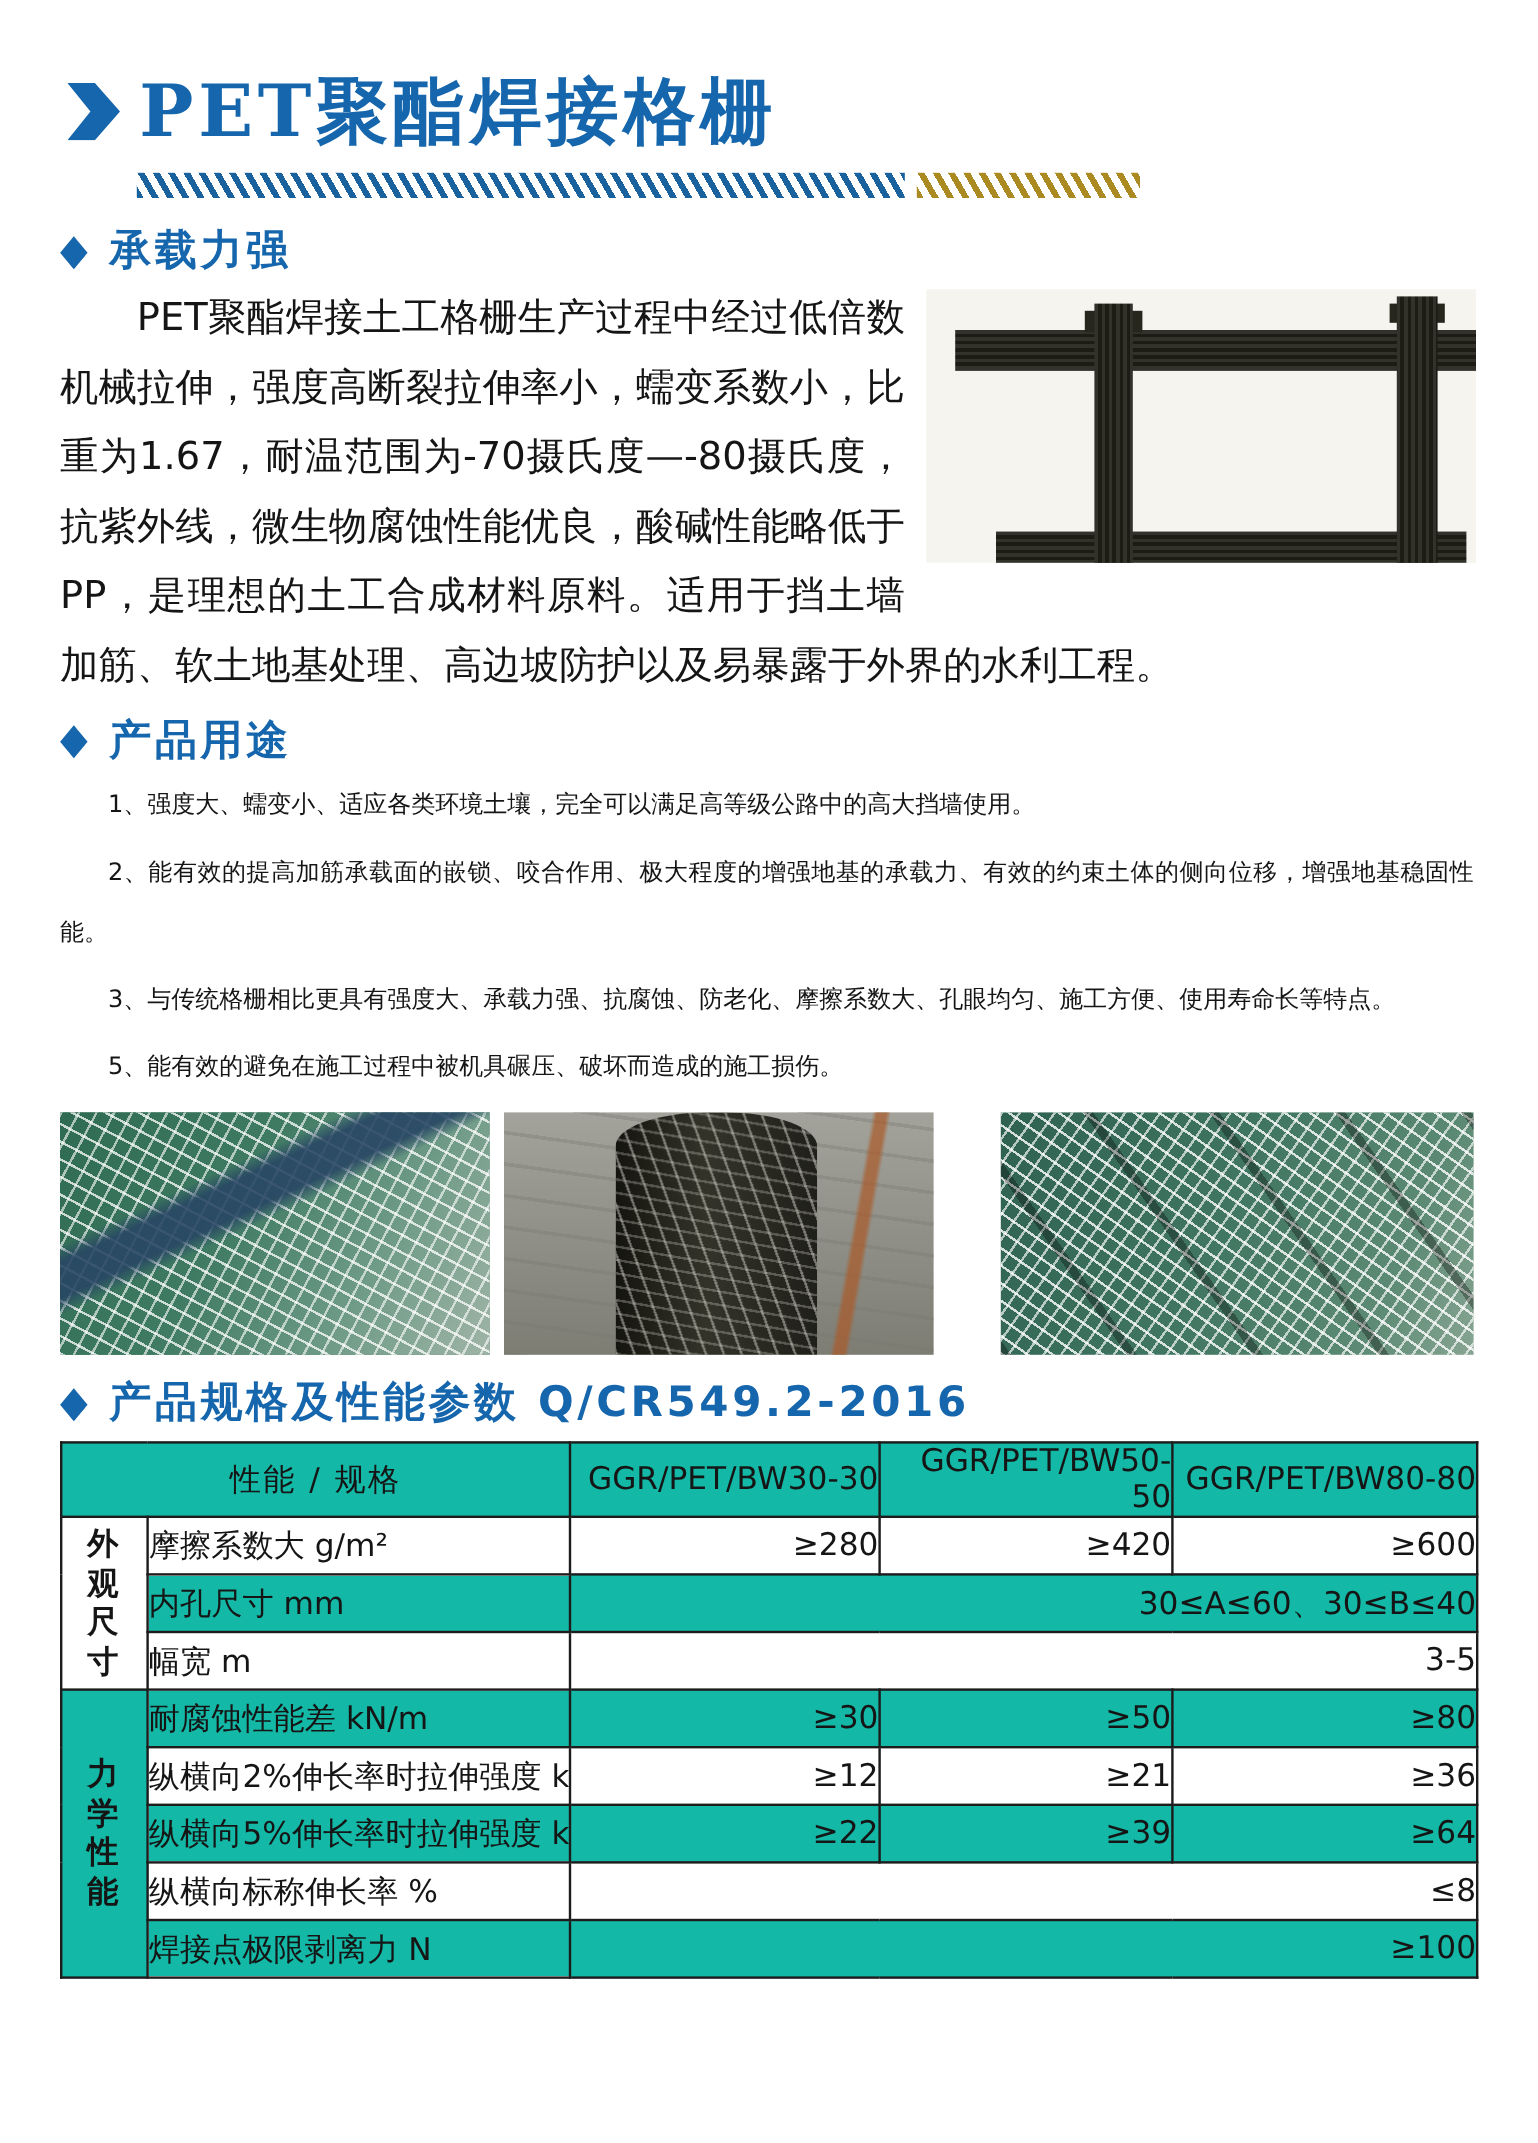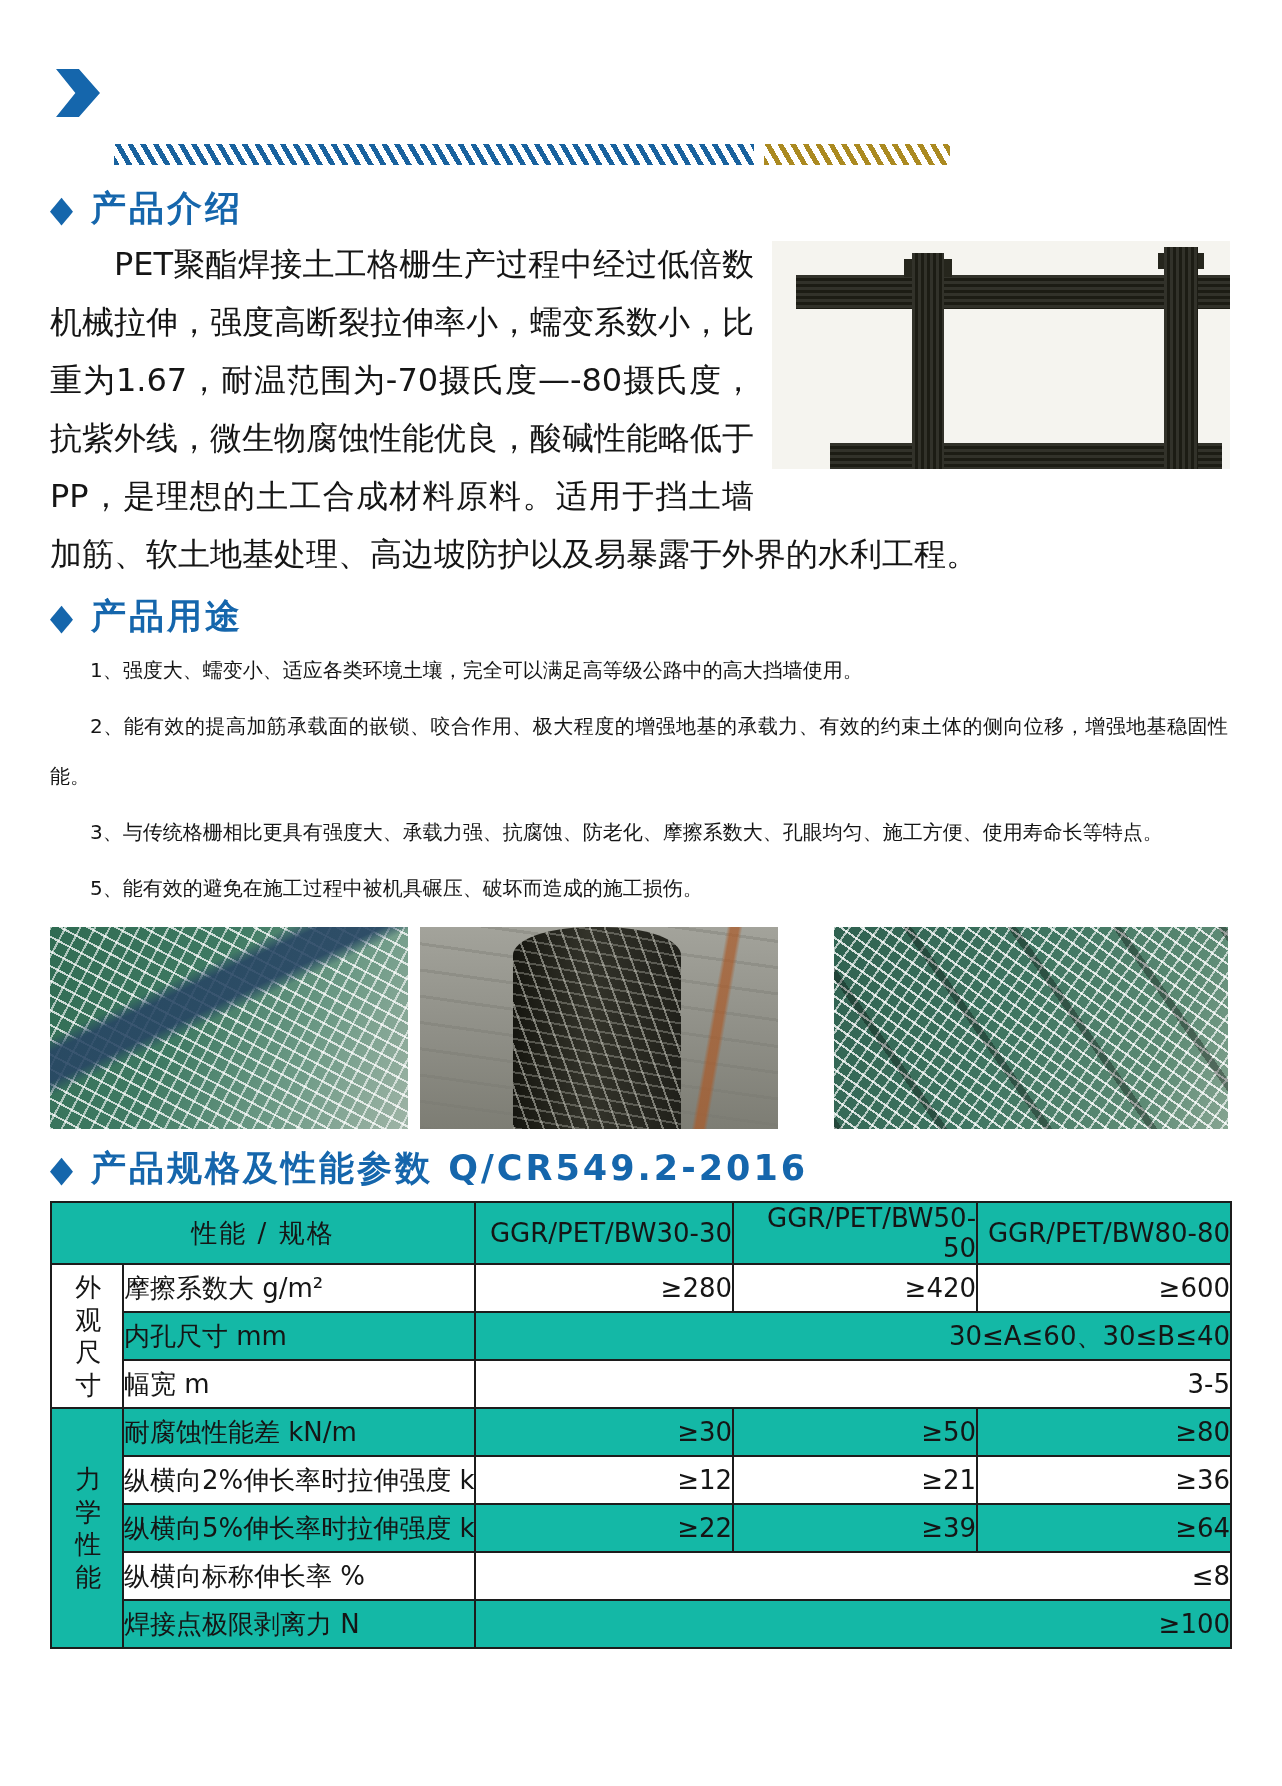--- a/index.html
+++ b/index.html
@@ -123,43 +123,44 @@
   table.spec th,table.spec td{
     border:2px solid #1c1c1c;
     font-weight:normal;
     font-size:26px;color:#151515;
     padding:0;
   }
   table.spec th{height:50px;}
   table.spec td{height:46px;}
   tr.blue th,tr.blue td{background:#14b8a6;}
   td.group{background:#fff;text-align:center;vertical-align:middle;line-height:1.2;}
-  .vtext{display:inline-block;width:1.1em;word-break:break-all;line-height:1.25;text-align:right;}
+  .vtext{display:inline-block;width:1.1em;word-break:break-all;line-height:1.25;text-align:left;font-weight:bold;}
   td.prop{padding-left:16px;font-size:23px;white-space:nowrap;overflow:hidden;}
   td.val,th.model{text-align:right;}
   th.corner{text-align:center;font-size:28px;letter-spacing:2px;}
   th.model{font-size:25px;letter-spacing:0;}
 </style>
 </head>
 <body>
 
 <div class="page">
   <div class="content">
 
     <div class="title-row">
       <div class="arrow"></div>
+      <div class="page-title">PET聚酯焊接格栅</div>
     </div>
     <div class="stripe-row">
       <div class="stripe blue"></div>
       <div class="stripe gold"></div>
     </div>
 
     <div class="sec-head intro">
       <span class="diamond">◆</span>
-      <span class="sec-title">产品介绍</span>
+      <span class="sec-title">承载力强</span>
     </div>
     <div class="intro-wrap">
       <div class="sample-photo">
         <div class="bar h h1"></div>
         <div class="bar h h2"></div>
         <div class="stub s1"></div>
         <div class="stub s2"></div>
         <div class="bar v v1"></div>
         <div class="bar v v2"></div>
       </div>

